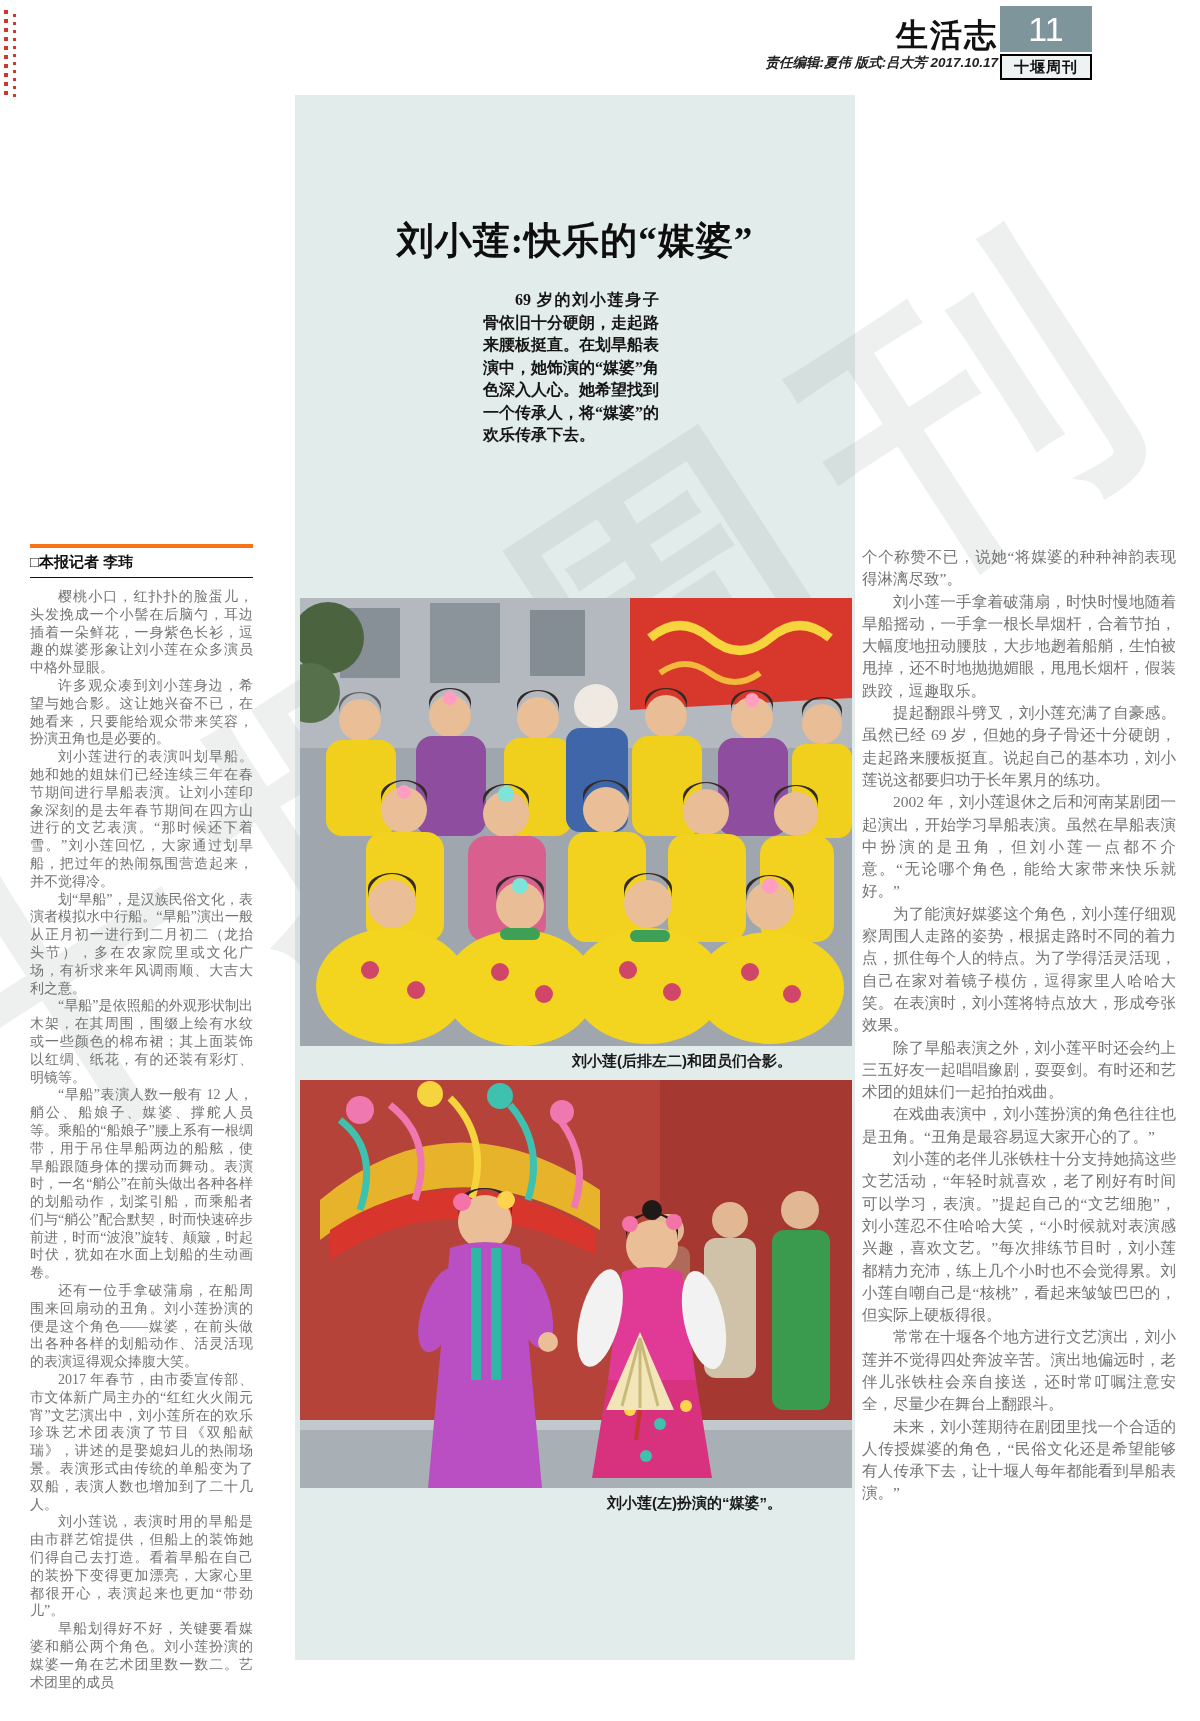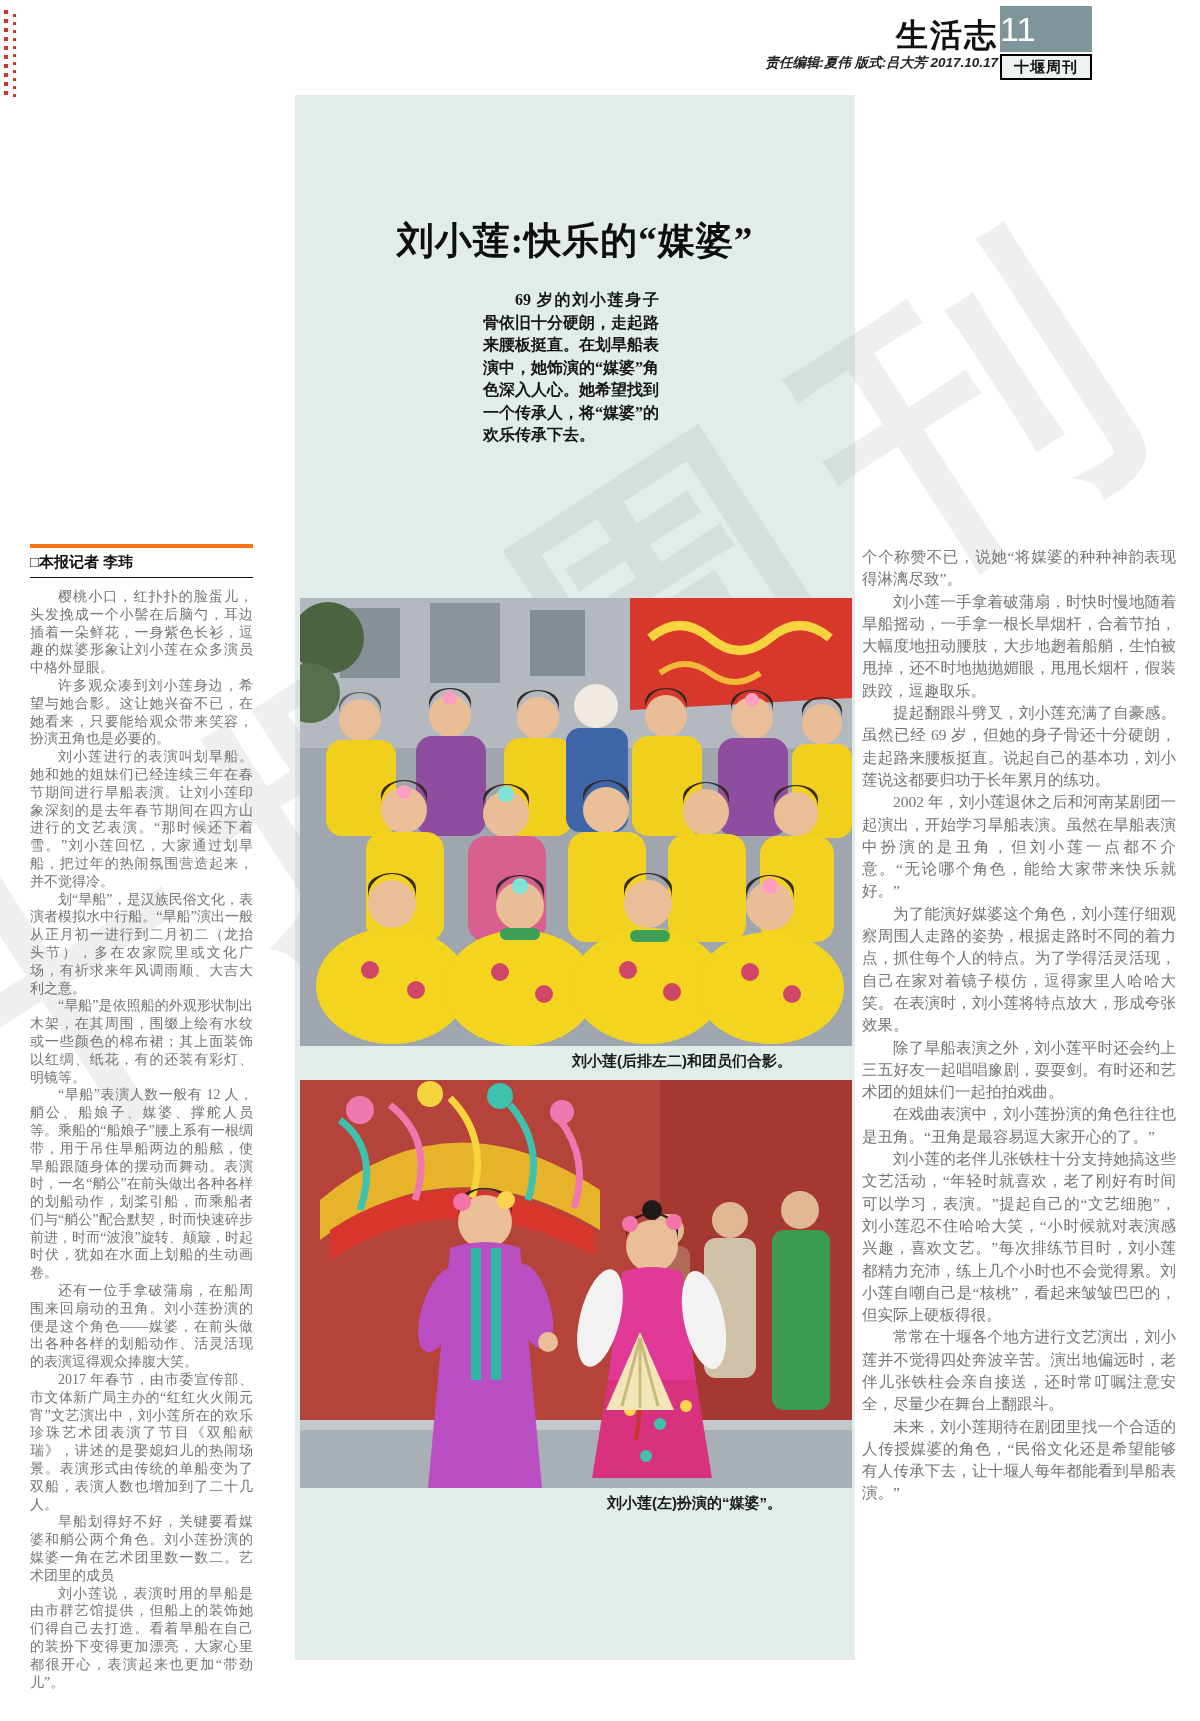--- a/index.html
+++ b/index.html
@@ -5,21 +5,21 @@
   html,body{margin:0;padding:0;background:#ffffff;}
   #page{position:relative;width:1200px;height:1721px;background:#ffffff;overflow:hidden;
         font-family:"Liberation Serif","DejaVu Serif",serif;color:#1c1c1c;}
   
   .section-title{position:absolute;left:700px;top:14px;width:298px;text-align:right;
         font-size:32px;font-weight:800;letter-spacing:2px;color:#111;}
   .editor-line{position:absolute;left:600px;top:54px;width:398px;text-align:right;
         font-family:"Liberation Sans","DejaVu Sans",sans-serif;
         font-size:13.5px;font-weight:700;font-style:italic;color:#222;}
   .page-box{position:absolute;left:1000px;top:6px;width:92px;}
-  .page-num{height:46px;background:#7d959b;color:#fff;text-align:left;line-height:46px;
+  .page-num{height:46px;background:#7d959b;color:#fff;text-align:center;line-height:46px;
         font-family:"Liberation Sans","DejaVu Sans",sans-serif;font-size:34px;}
   .pub-name{margin-top:2px;border:2px solid #000;background:#eef2f2;height:22px;line-height:22px;
         text-align:center;font-size:15px;font-weight:800;letter-spacing:1px;color:#111;}
   
   .edge-marks{position:absolute;left:4px;top:10px;width:16px;height:88px;
         background:repeating-linear-gradient(180deg,#d2352b 0 4px,transparent 4px 9px),
                    repeating-linear-gradient(180deg,#d2352b 0 3px,transparent 3px 8px);
         background-size:4px 100%,3px 100%;background-position:0 0,9px 4px;background-repeat:no-repeat;}
   
   .watermark{position:absolute;left:-60px;top:880px;width:1700px;transform:rotate(-33deg);
@@ -224,22 +224,22 @@
 
   <div class="col col-left">
       <p class="body-p">樱桃小口，红扑扑的脸蛋儿，头发挽成一个小髻在后脑勺，耳边插着一朵鲜花，一身紫色长衫，逗趣的媒婆形象让刘小莲在众多演员中格外显眼。</p>
       <p class="body-p">许多观众凑到刘小莲身边，希望与她合影。这让她兴奋不已，在她看来，只要能给观众带来笑容，扮演丑角也是必要的。</p>
       <p class="body-p">刘小莲进行的表演叫划旱船。她和她的姐妹们已经连续三年在春节期间进行旱船表演。让刘小莲印象深刻的是去年春节期间在四方山进行的文艺表演。“那时候还下着雪。”刘小莲回忆，大家通过划旱船，把过年的热闹氛围营造起来，并不觉得冷。</p>
       <p class="body-p">划“旱船”，是汉族民俗文化，表演者模拟水中行船。“旱船”演出一般从正月初一进行到二月初二（龙抬头节），多在农家院里或文化广场，有祈求来年风调雨顺、大吉大利之意。</p>
       <p class="body-p">“旱船”是依照船的外观形状制出木架，在其周围，围缀上绘有水纹或一些颜色的棉布裙；其上面装饰以红绸、纸花，有的还装有彩灯、明镜等。</p>
       <p class="body-p">“旱船”表演人数一般有 12 人，艄公、船娘子、媒婆、撑舵人员等。乘船的“船娘子”腰上系有一根绸带，用于吊住旱船两边的船舷，使旱船跟随身体的摆动而舞动。表演时，一名“艄公”在前头做出各种各样的划船动作，划桨引船，而乘船者们与“艄公”配合默契，时而快速碎步前进，时而“波浪”旋转、颠簸，时起时伏，犹如在水面上划船的生动画卷。</p>
       <p class="body-p">还有一位手拿破蒲扇，在船周围来回扇动的丑角。刘小莲扮演的便是这个角色——媒婆，在前头做出各种各样的划船动作、活灵活现的表演逗得观众捧腹大笑。</p>
       <p class="body-p">2017 年春节，由市委宣传部、市文体新广局主办的“红红火火闹元宵”文艺演出中，刘小莲所在的欢乐珍珠艺术团表演了节目《双船献瑞》，讲述的是娶媳妇儿的热闹场景。表演形式由传统的单船变为了双船，表演人数也增加到了二十几人。</p>
+      <p class="body-p">刘小莲说，表演时用的旱船是由市群艺馆提供，但船上的装饰她们得自己去打造。看着旱船在自己的装扮下变得更加漂亮，大家心里都很开心，表演起来也更加“带劲儿”。</p>
       <p class="body-p">旱船划得好不好，关键要看媒婆和艄公两个角色。刘小莲扮演的媒婆一角在艺术团里数一数二。艺术团里的成员</p>
-      <p class="body-p">刘小莲说，表演时用的旱船是由市群艺馆提供，但船上的装饰她们得自己去打造。看着旱船在自己的装扮下变得更加漂亮，大家心里都很开心，表演起来也更加“带劲儿”。</p>
     </div>
   <div class="col col-right">
       <p class="body-p">个个称赞不已，说她“将媒婆的种种神韵表现得淋漓尽致”。</p>
       <p class="body-p">刘小莲一手拿着破蒲扇，时快时慢地随着旱船摇动，一手拿一根长旱烟杆，合着节拍，大幅度地扭动腰肢，大步地趔着船艄，生怕被甩掉，还不时地抛抛媚眼，甩甩长烟杆，假装跌跤，逗趣取乐。</p>
       <p class="body-p">提起翻跟斗劈叉，刘小莲充满了自豪感。虽然已经 69 岁，但她的身子骨还十分硬朗，走起路来腰板挺直。说起自己的基本功，刘小莲说这都要归功于长年累月的练功。</p>
       <p class="body-p">2002 年，刘小莲退休之后和河南某剧团一起演出，开始学习旱船表演。虽然在旱船表演中扮演的是丑角，但刘小莲一点都不介意。“无论哪个角色，能给大家带来快乐就好。”</p>
       <p class="body-p">为了能演好媒婆这个角色，刘小莲仔细观察周围人走路的姿势，根据走路时不同的着力点，抓住每个人的特点。为了学得活灵活现，自己在家对着镜子模仿，逗得家里人哈哈大笑。在表演时，刘小莲将特点放大，形成夸张效果。</p>
       <p class="body-p">除了旱船表演之外，刘小莲平时还会约上三五好友一起唱唱豫剧，耍耍剑。有时还和艺术团的姐妹们一起拍拍戏曲。</p>
       <p class="body-p">在戏曲表演中，刘小莲扮演的角色往往也是丑角。“丑角是最容易逗大家开心的了。”</p>
       <p class="body-p">刘小莲的老伴儿张铁柱十分支持她搞这些文艺活动，“年轻时就喜欢，老了刚好有时间可以学习，表演。”提起自己的“文艺细胞”，刘小莲忍不住哈哈大笑，“小时候就对表演感兴趣，喜欢文艺。”每次排练节目时，刘小莲都精力充沛，练上几个小时也不会觉得累。刘小莲自嘲自己是“核桃”，看起来皱皱巴巴的，但实际上硬板得很。</p>

